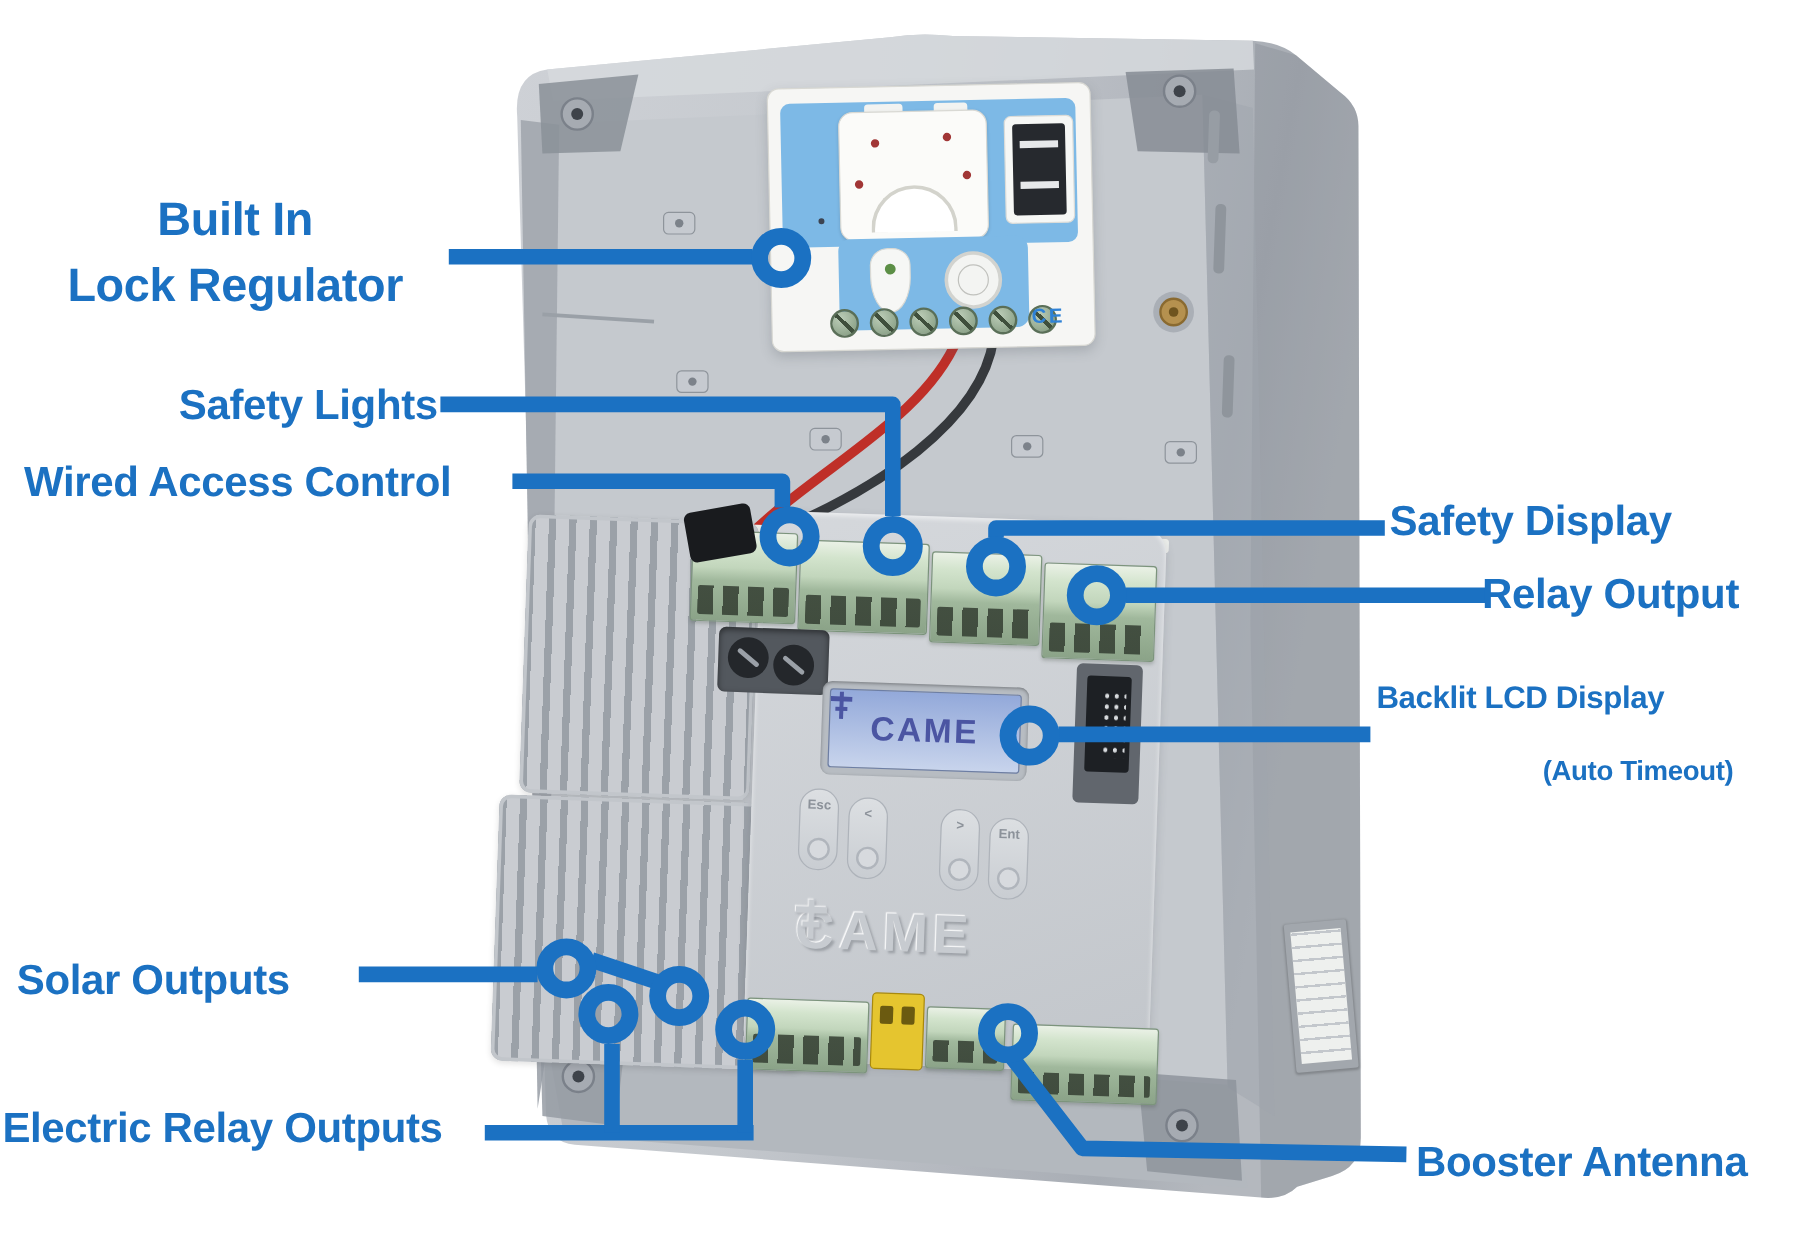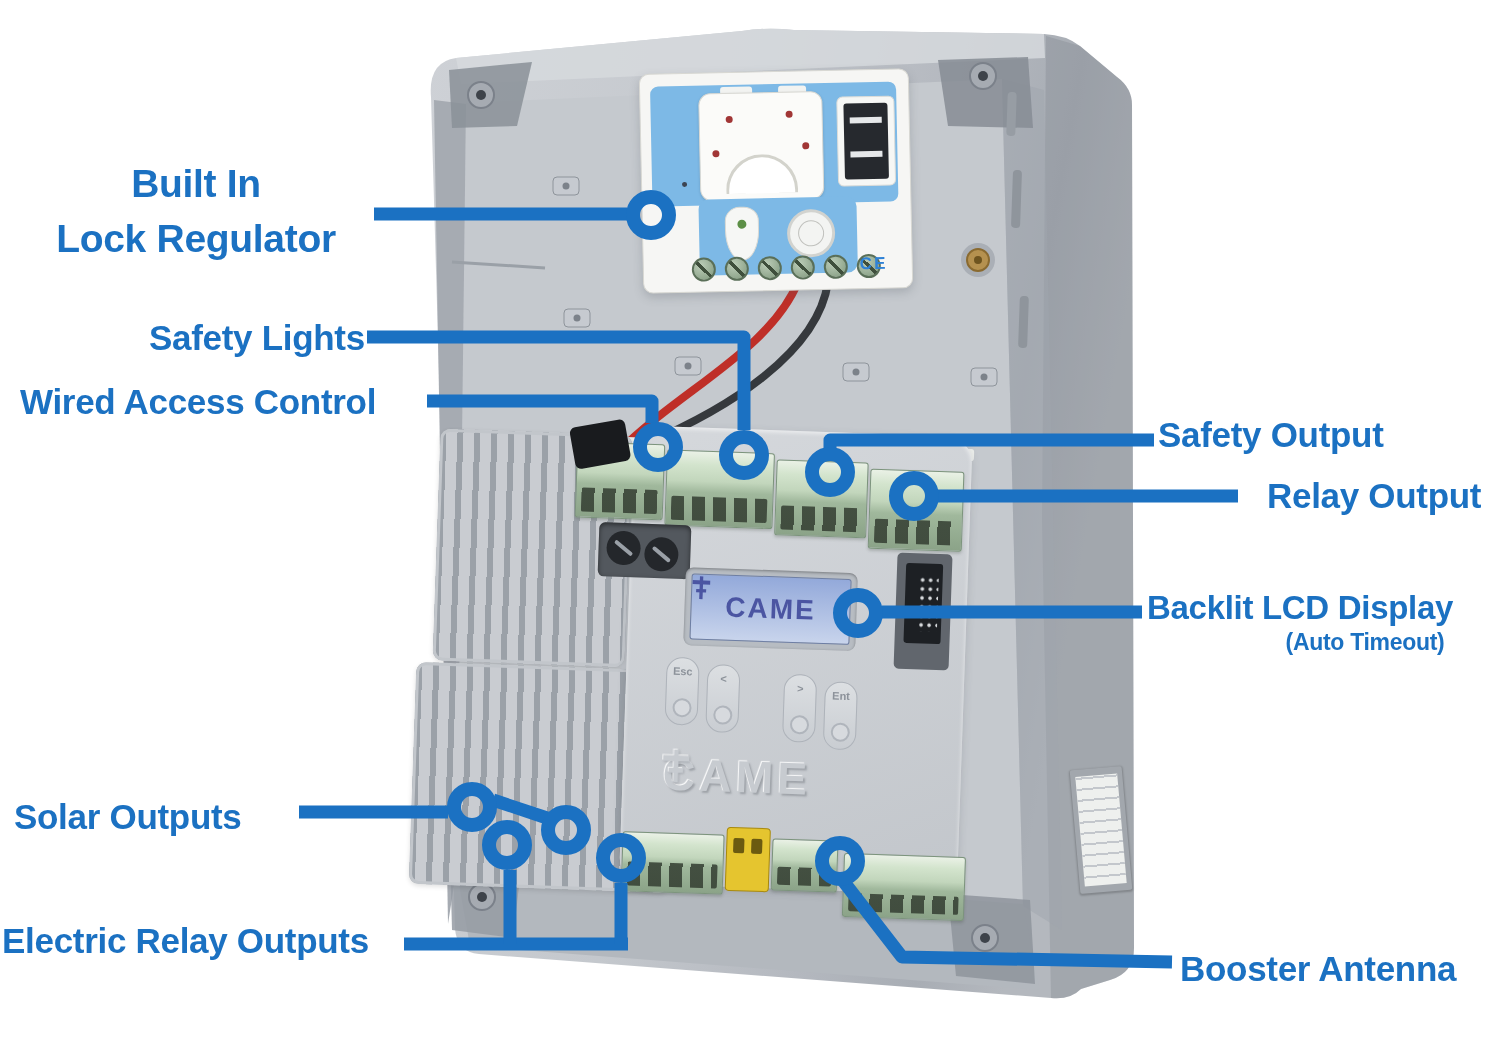--- a/index.html
+++ b/index.html
@@ -10,22 +10,22 @@
   .stage{position:relative;width:1500px;height:1049px;background:#ffffff;overflow:hidden;margin:0 auto;}
   .stage svg{position:absolute;left:0;top:0;}
 
   
   .co-label{position:absolute;color:var(--blue);font-weight:700;font-size:35px;
             white-space:nowrap;letter-spacing:-0.3px;line-height:1.1;}
   .co-solar{left:20px;top:156px;width:352px;text-align:center;font-size:39px;line-height:55px;}
   .co-lights{left:112px;top:319px;}
   .co-wired{left:20px;top:383px;}
   .co-sensors{left:1158px;top:416px;}
-  .co-relay{left:1267px;top:477px;}
-  .co-lcd{left:1147px;top:590px;font-size:33px;}
+  .co-relay{left:1235px;top:477px;}
+  .co-lcd{left:1147px;top:567px;font-size:26px;}
   .co-lcd-sub{left:1225px;top:630px;width:280px;text-align:center;font-size:23px;}
   .co-motor{left:14px;top:798px;}
   .co-lock{left:2px;top:922px;}
   .co-booster{left:1180px;top:950px;}
 
   
   .regulator{position:absolute;left:641px;top:71px;width:268px;height:218px;
              background:#f6f6f4;border:1px solid #d8d8d3;border-radius:10px;
              transform:rotate(-1.2deg);box-shadow:0 4px 10px rgba(80,86,94,.25);z-index:4;}
   .reg-blue-top{position:absolute;left:10px;top:12px;width:246px;height:120px;border-radius:8px;background:#7db9e6;}
@@ -347,21 +347,21 @@
       <circle cx="840" cy="861" r="18"></circle>
     </g>
   </svg>
 
   <div class="co-label co-solar" style="z-index:7;">
     <div>Built In</div>
     <div>Lock Regulator</div>
   </div>
   <div class="co-label co-lights" style="z-index:7;margin-left:37px;">Safety Lights</div>
   <div class="co-label co-wired" style="z-index:7;">Wired Access Control</div>
-  <div class="co-label co-sensors" style="z-index:7;">Safety Output</div>
+  <div class="co-label co-sensors" style="z-index:7;">Safety Display</div>
   <div class="co-label co-relay" style="z-index:7;">Relay Output</div>
   <div class="co-label co-lcd" style="z-index:7;">Backlit LCD Display</div>
   <div class="co-label co-lcd-sub" style="z-index:7;">(Auto Timeout)</div>
   <div class="co-label co-motor" style="z-index:7;">Solar Outputs</div>
   <div class="co-label co-lock" style="z-index:7;">Electric Relay Outputs</div>
   <div class="co-label co-booster" style="z-index:7;">Booster Antenna</div>
 
 </div>
 
 </body></html>

